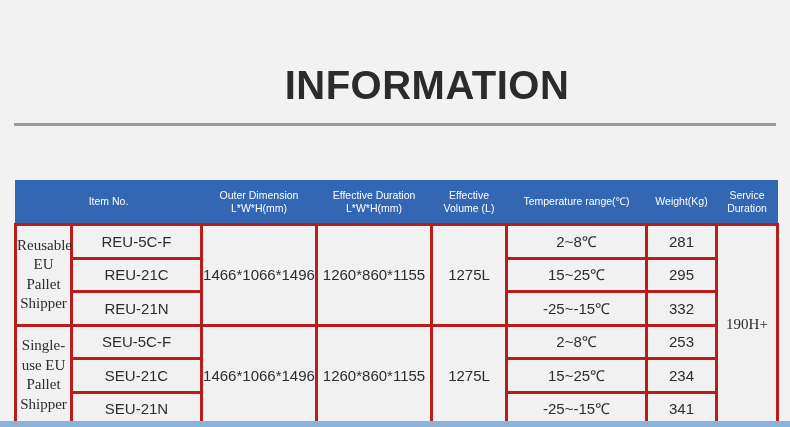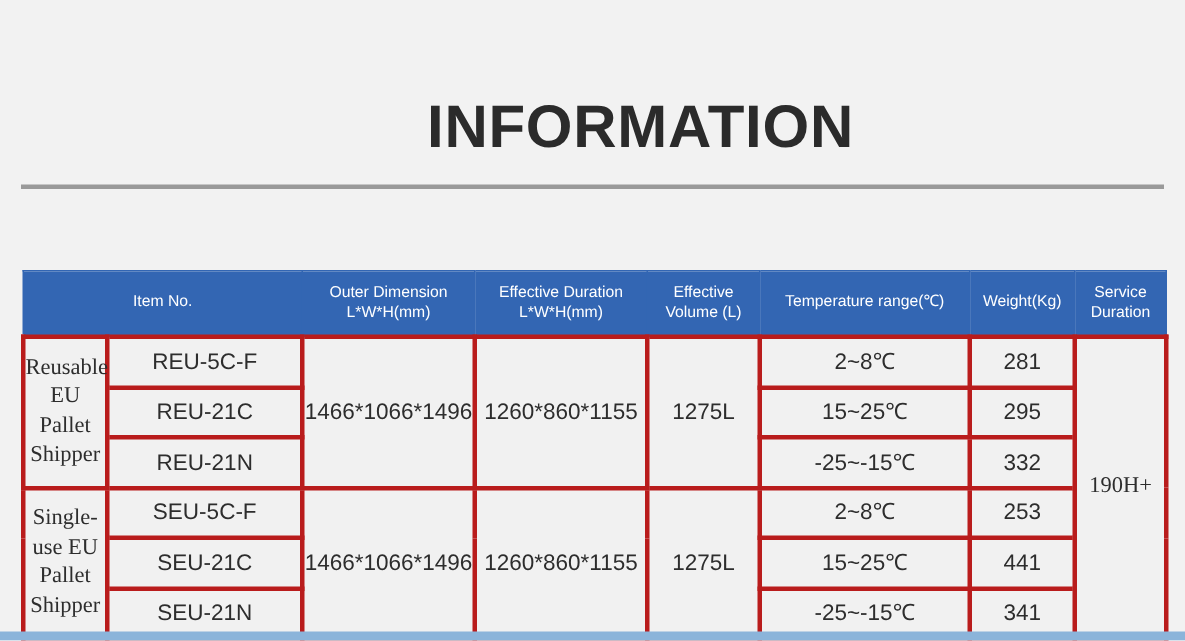--- a/index.html
+++ b/index.html
@@ -206,21 +206,21 @@
         <td rowspan="3">1466*1066*1496</td>
         <td rowspan="3">1260*860*1155</td>
         <td rowspan="3">1275L</td>
         <td>2~8℃</td>
         <td>253</td>
       </tr>
 
       <tr>
         <td class="itemno">SEU-21C</td>
         <td>15~25℃</td>
-        <td>441</td>
+        <td>234</td>
       </tr>
 
       <tr>
         <td class="itemno">SEU-21N</td>
         <td>-25~-15℃</td>
         <td>341</td>
       </tr>
     </tbody>
   </table>
 </div>

